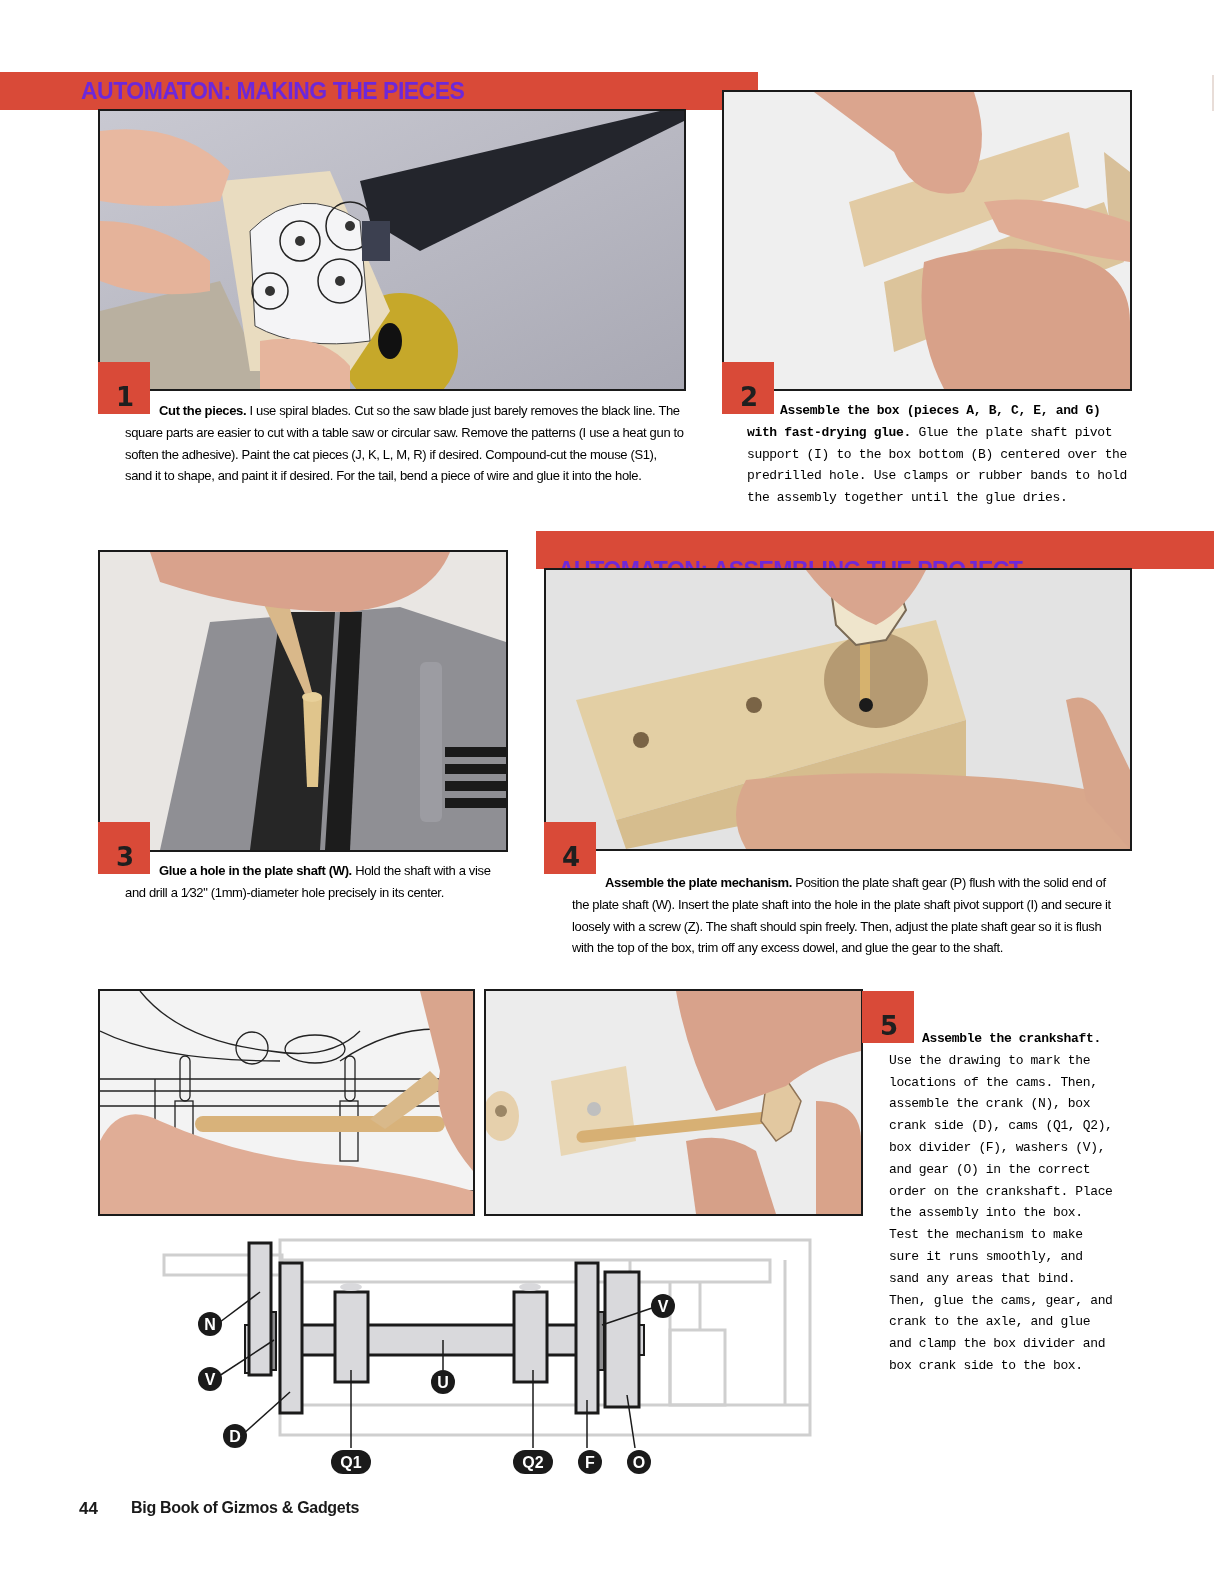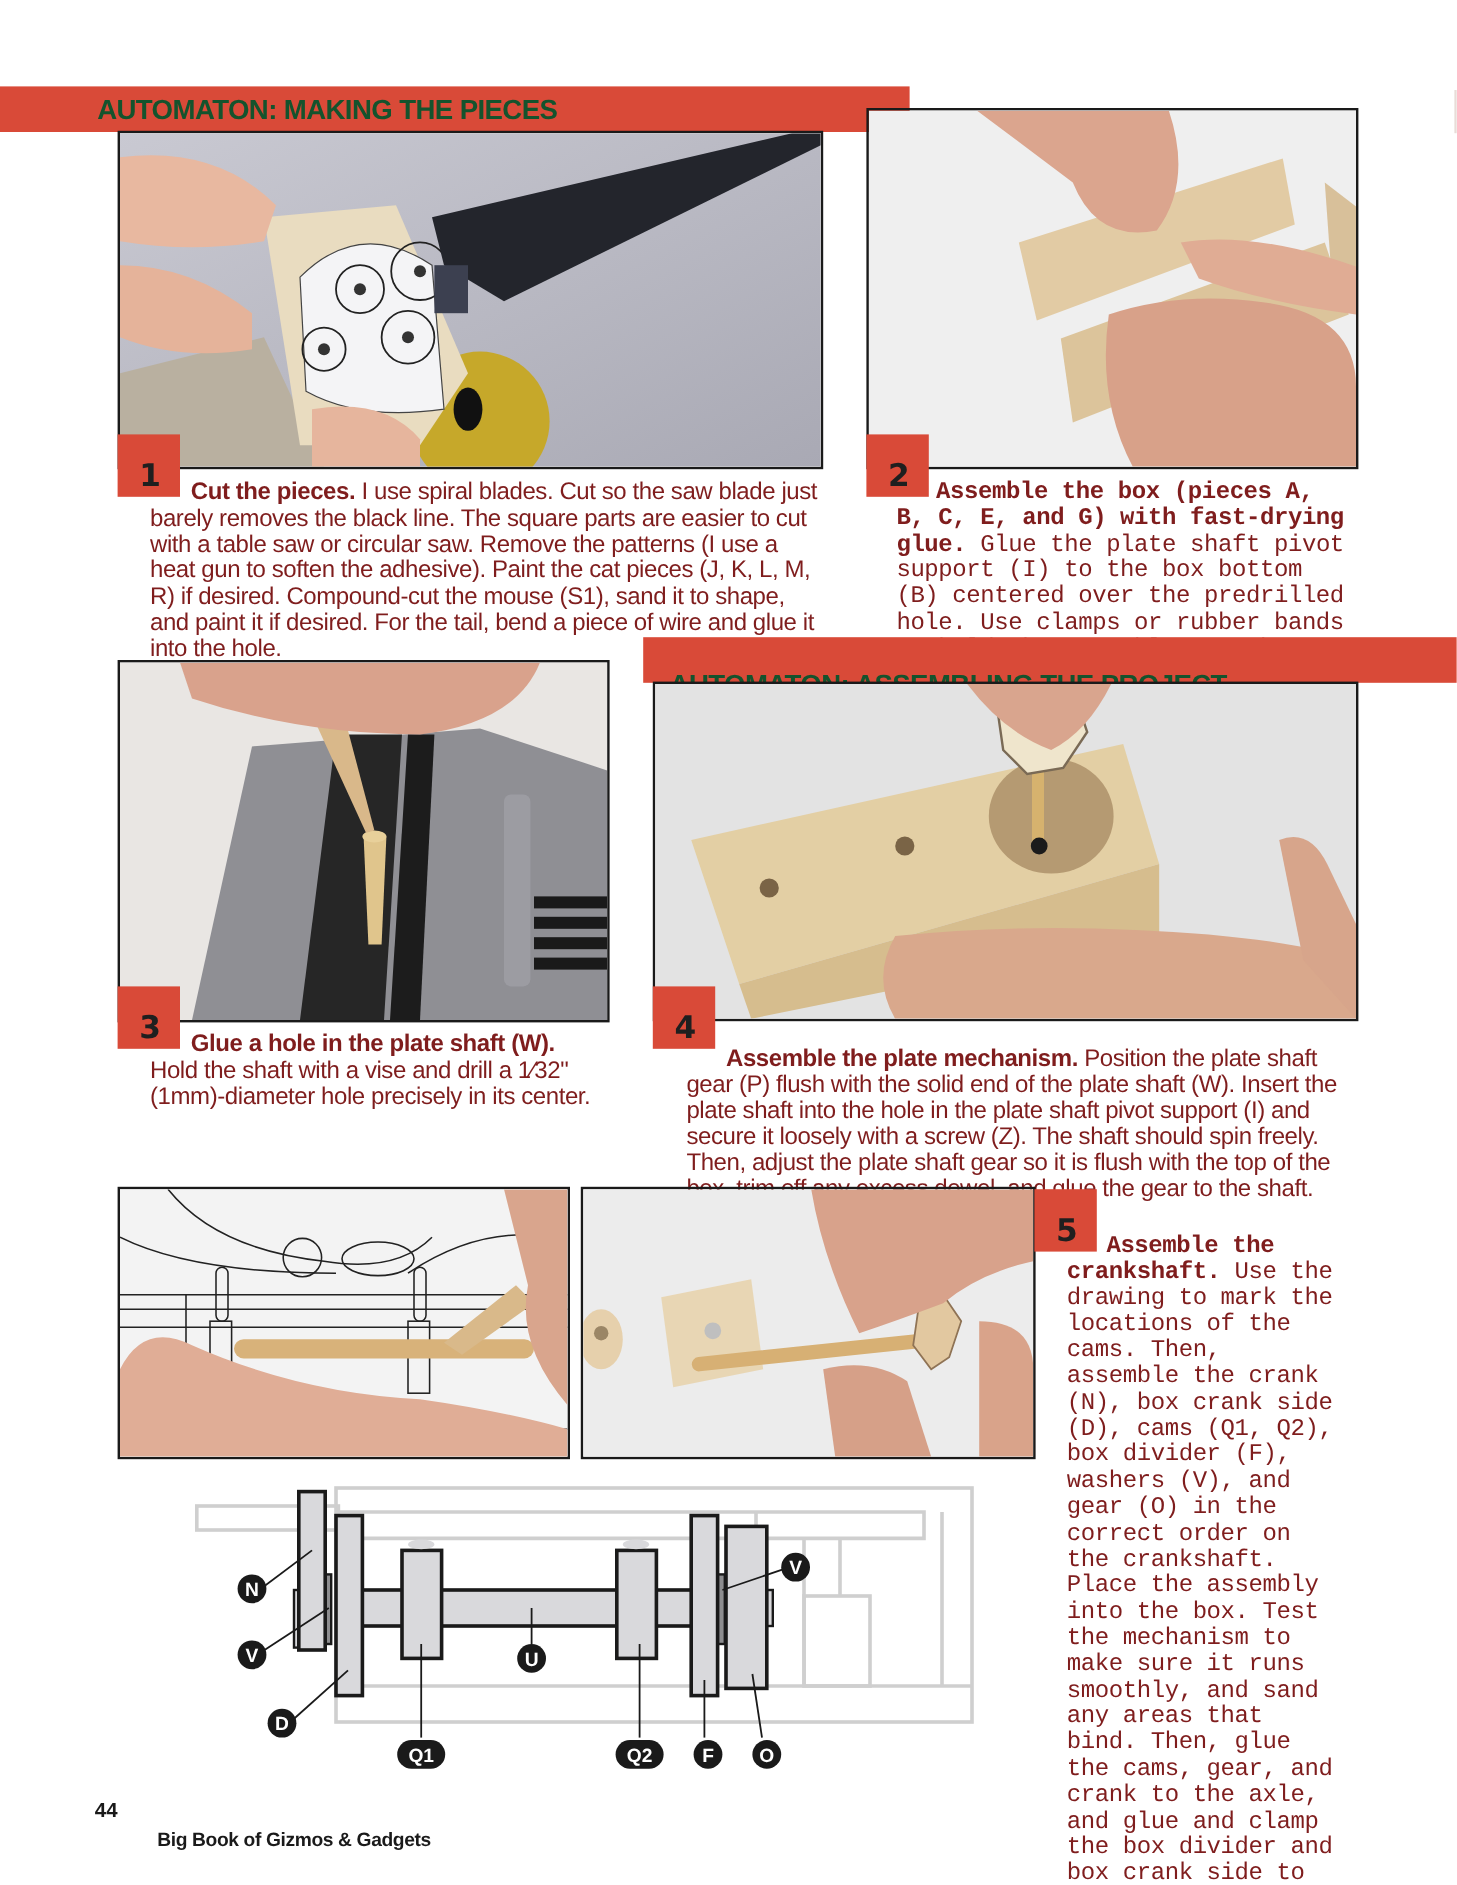--- a/index.html
+++ b/index.html
@@ -1,31 +1,31 @@
 <!DOCTYPE html>
 <html><head>
 <meta charset="utf-8">
 <style>
   html, body { margin:0; padding:0; }
   body { width:1214px; height:1571px; background:#ffffff; position:relative; overflow:hidden;
          font-family:"Liberation Sans", sans-serif; color:#1a1a1a; }
   .abs { position:absolute; }
   .banner { position:absolute; background:#d94a38; height:38px; }
   .banner-text { position:absolute; font-family:"Liberation Sans", sans-serif; font-weight:bold;
-                 font-size:23px; color:#14532d; letter-spacing:-0.5px; white-space:nowrap; line-height:38px; }
+                 font-size:23px; color:#6d28d9; letter-spacing:-0.5px; white-space:nowrap; line-height:38px; }
   .photo { position:absolute; border:2px solid #1a1a1a; box-sizing:border-box; overflow:hidden; }
   .stepnum { position:absolute; background:#d94a38; width:52px; height:52px; }
   .stepnum span { position:absolute; left:18px; bottom:2px; font-weight:bold; font-size:26px; color:#1f1f1f;
                   font-family:"DejaVu Sans", sans-serif; }
-  .caption { position:absolute; font-family:"Liberation Sans", sans-serif; font-size:20px; line-height:21.8px;
-             color:#7f1d1d; letter-spacing:-0.35px; }
+  .caption { position:absolute; font-family:"Liberation Sans", sans-serif; font-size:13px; line-height:21.8px;
+             color:#000000; letter-spacing:-0.35px; }
   .caption b { font-weight:bold; }
   .indent { display:inline-block; }
   .footer-num { position:absolute; left:79px; top:1499px; font-weight:bold; font-size:17px; }
-  .footer-title { position:absolute; left:131px; top:1499px; font-weight:bold; font-size:16px; letter-spacing:-0.3px;margin-top:26px; }
+  .footer-title { position:absolute; left:131px; top:1499px; font-weight:bold; font-size:16px; letter-spacing:-0.3px; }
   svg { display:block; }
 </style>
 </head>
 <body>
 
 <div class="banner" style="left:0; top:72px; width:758px;"></div>
 <div class="banner-text" style="left:81px; top:72px;">AUTOMATON: MAKING THE PIECES</div>
 
 <div class="photo" style="left:98px; top:109px; width:588px; height:282px;">
   <svg width="584" height="278" viewBox="0 0 584 278">

